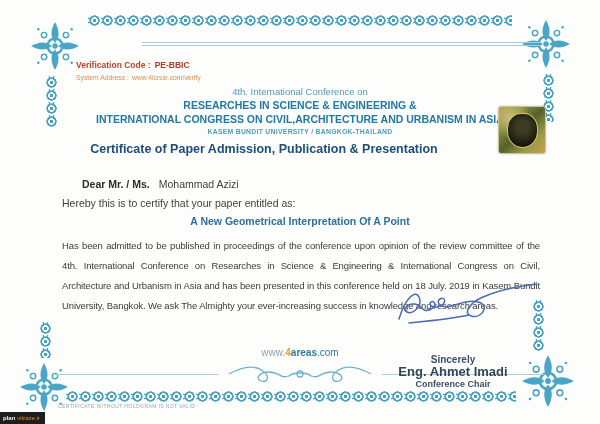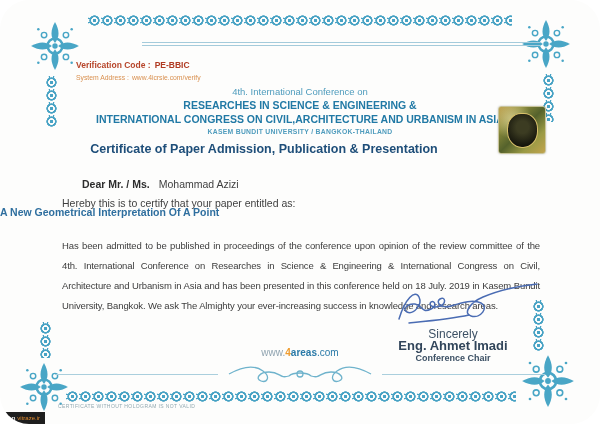--- a/index.html
+++ b/index.html
@@ -1,19 +1,18 @@
 <!DOCTYPE html>
 <html><head>
 <meta charset="utf-8">
 <style>
   html,body{margin:0;padding:0;background:#ffffff;}
   .certificate{
     position:relative;width:600px;height:424px;background:#fdfdfc;overflow:hidden;
     font-family:"Liberation Sans",sans-serif;
-    border-radius:29px;
   }
   
   .medallion{position:absolute;width:50px;height:50px;}
   .medallion.tl{left:30px;top:21px;}
   .medallion.tr{left:521px;top:19px;}
   .medallion.bl{left:19px;top:362px;}
   .medallion.br{left:521px;top:354px;width:54px;height:54px;}
   .chain-h,.chain-v{position:absolute;}
   .chain-h{
     height:13px;
@@ -66,28 +65,28 @@
       linear-gradient(135deg,#b99a45 0%,#8a8a3a 25%,#55622c 50%,#9a9a45 75%,#c2a44e 100%);
     box-shadow:0 0 2px rgba(0,0,0,0.25);}
   .holo-emblem{position:absolute;left:8px;top:6px;width:29px;height:33px;
     border:1px solid #d8c06a;border-radius:45% 45% 48% 48%;
     background:radial-gradient(circle at 50% 40%,#3c3c22 25%,#15150c 75%);}
   
   .salutation{position:absolute;left:62px;top:178px;font-size:10.5px;padding-left:20px;}
   .sal-prefix{font-weight:bold;color:#2d2d2d;}
   .sal-name{color:#3f3f3f;margin-left:9px;}
   .certify{position:absolute;left:62px;top:197px;font-size:10.5px;color:#3f3f3f;}
-  .paper-title{position:absolute;left:0;top:206px;width:600px;
+  .paper-title{position:absolute;left:0;top:215px;width:600px;text-align:center;
     font-size:10.5px;font-weight:bold;color:#2f6f9f;}
   .body-text{position:absolute;left:62px;top:236px;width:478px;
     font-size:9.5px;letter-spacing:-0.12px;line-height:20px;color:#3c3c3c;text-align:justify;}
   
   .signature{position:absolute;left:385px;top:281px;z-index:3;}
   .sig-block{position:absolute;left:378px;top:328px;width:150px;text-align:center;z-index:3;}
-  .sig-closing{font-size:12px;font-weight:normal;color:#3c5064;line-height:12px;}
+  .sig-closing{font-size:10px;font-weight:bold;color:#3c5064;line-height:12px;margin-top:26px;}
   .sig-name{font-size:13px;font-weight:bold;color:#31455a;line-height:12px;}
   .sig-role{font-size:9px;font-weight:bold;color:#3c5064;line-height:12px;}
   
   .website{position:absolute;left:0;top:347px;width:600px;text-align:center;font-size:10px;}
   .w-www{color:#8fa3b0;}
   .w-num{color:#ef9c2e;font-weight:bold;}
   .w-name{color:#2a7aa8;font-weight:bold;}
   .w-tld{color:#2a7aa8;}
   .flourish{position:absolute;left:225px;top:363px;}
   .fline{position:absolute;top:374px;height:1px;background:#aacfdd;width:163px;}

